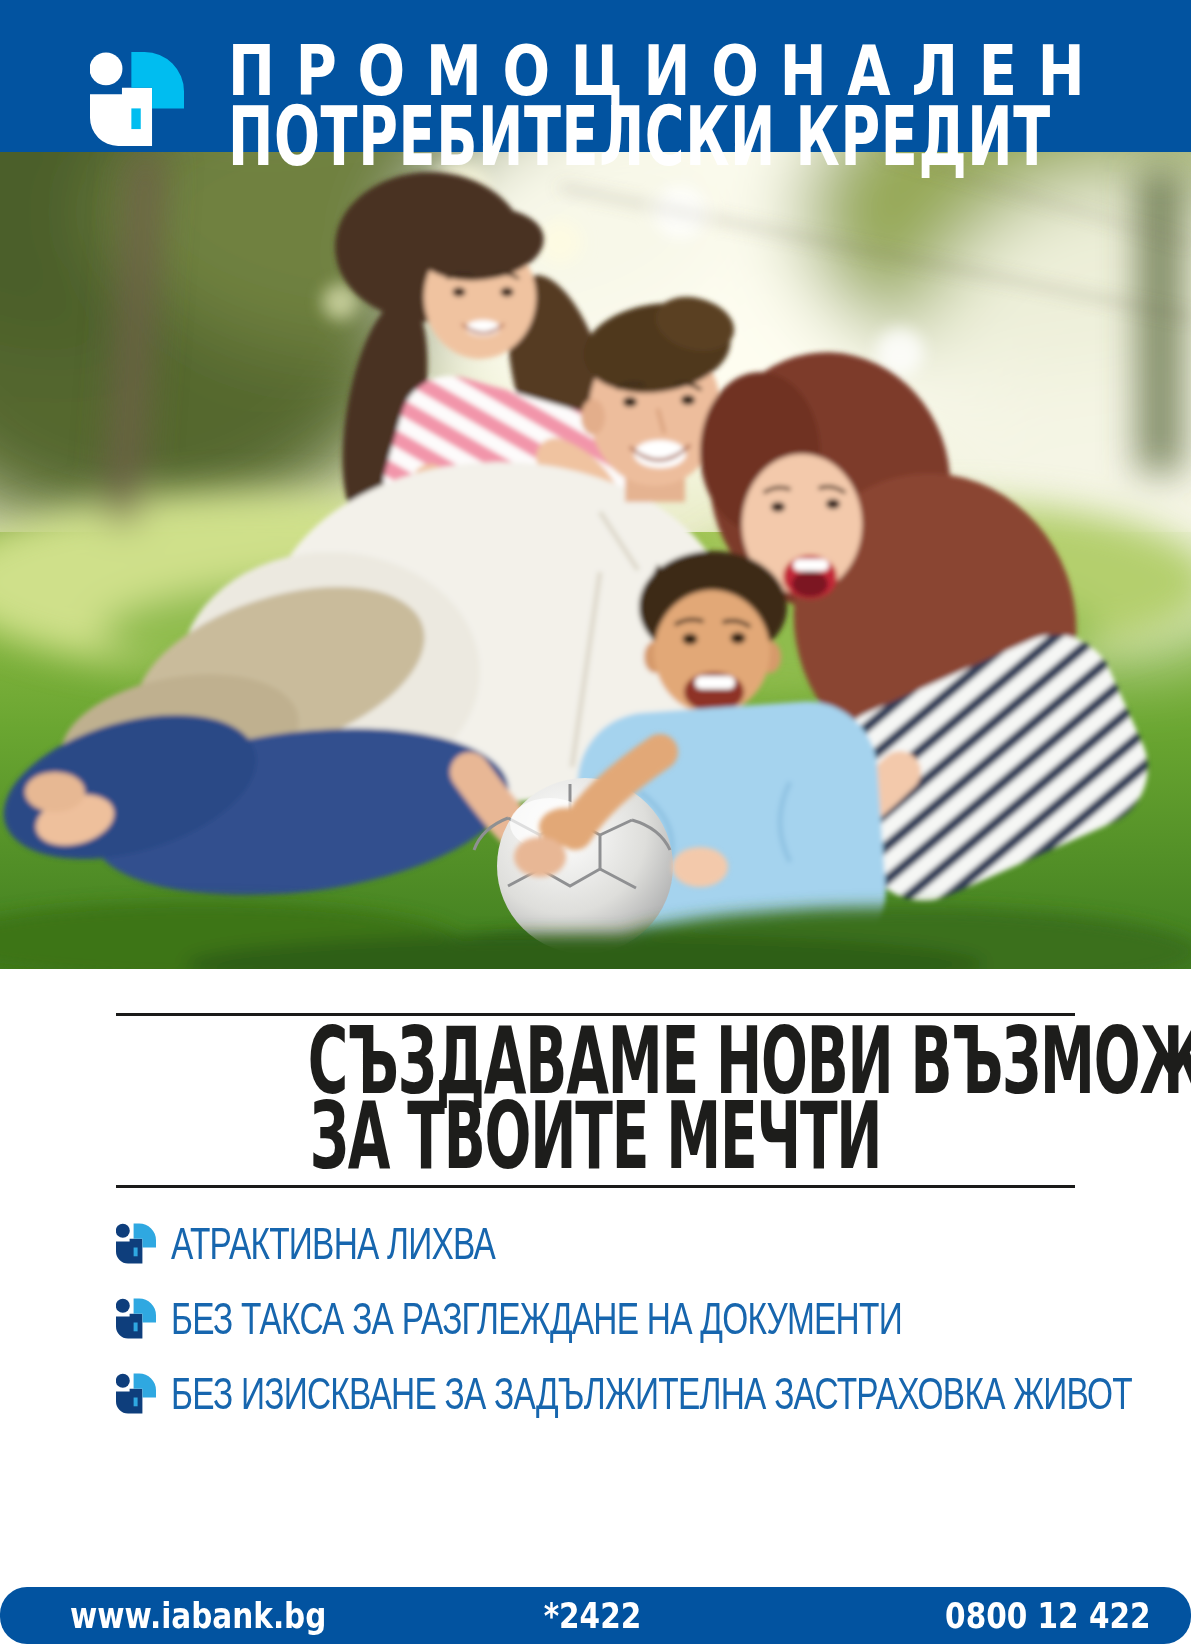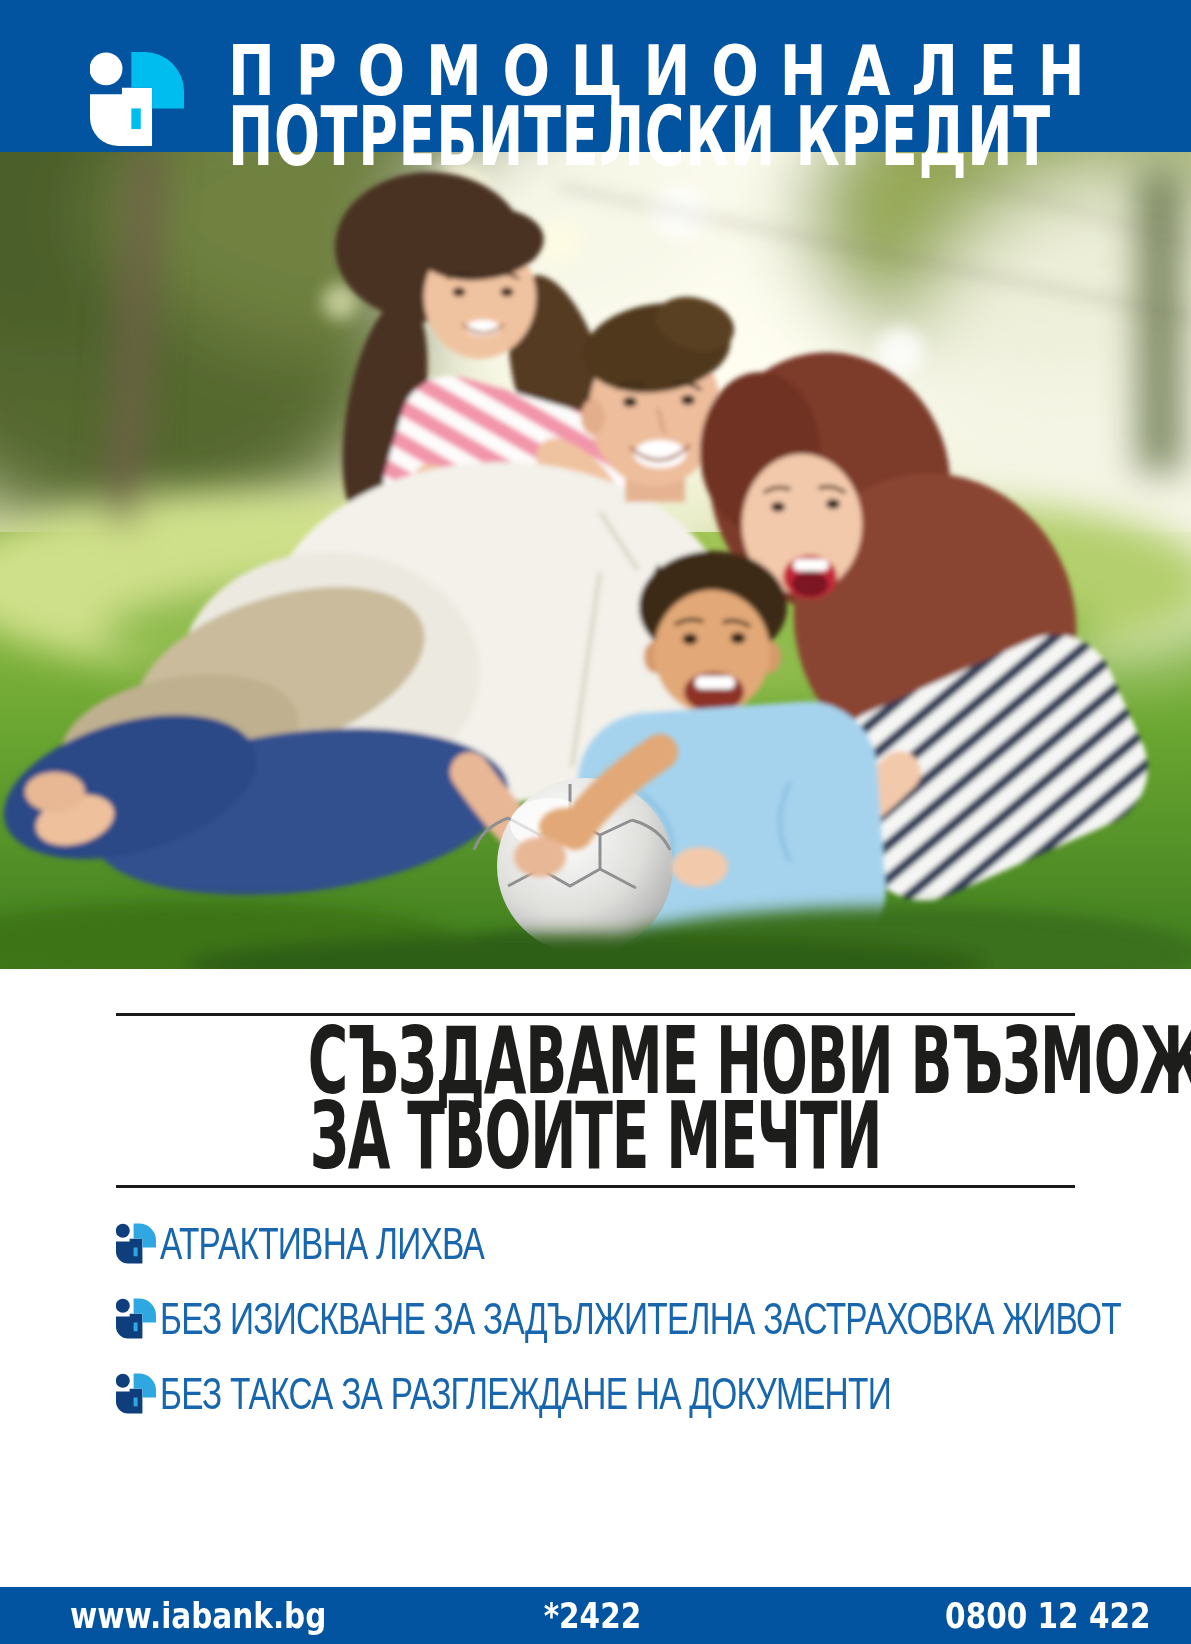--- a/index.html
+++ b/index.html
@@ -44,34 +44,34 @@
     transform:scaleX(.60);transform-origin:50% 50%;
   }
   .subtitle{
     margin-top:40px;
     font-size:46px;line-height:1;color:#2d2d2c;letter-spacing:-1px;
     font-weight:normal;
     transform:scaleX(.78);transform-origin:0 50%;
     display:inline-block;white-space:nowrap;
   }
   .benefits{list-style:none;margin:6px 0 0 0;padding:0;}
-  .benefit{display:flex;align-items:center;gap:4px;margin-top:31px;}
+  .benefit{display:flex;align-items:center;gap:15px;margin-top:31px;}
   .benefit:first-child{margin-top:34px;}
   .benefit .bicon{width:40px;height:41px;flex:0 0 auto;}
   .blabel{
     font-size:44px;line-height:1;color:#1766ae;letter-spacing:-1px;
     display:inline-block;white-space:nowrap;
     transform:scaleX(.76);transform-origin:0 50%;
   }
   
   .ftr{
     position:absolute;left:0;right:0;bottom:0;height:57px;
     background:#0253a0;color:#fff;
     display:flex;align-items:center;justify-content:space-between;
-    padding:0 40px 0 70px;box-sizing:border-box;
+    padding:0 40px 0 70px;box-sizing:border-box;border-radius:27px;
   }
   .fitem{
     font-family:"DejaVu Sans",sans-serif;font-weight:bold;font-size:36px;line-height:1;
     display:inline-block;white-space:nowrap;
     transform:scaleX(.82);transform-origin:0 50%;
   }
   .fcenter{
     position:absolute;left:50%;top:50%;
     transform:translate(-44%,-50%) scaleX(.82);
   }
@@ -272,30 +272,30 @@
         </svg>
         <span class="blabel">АТРАКТИВНА ЛИХВА</span>
       </li>
       <li class="benefit">
         <svg class="bicon" viewBox="0 0 100 100" aria-hidden="true">
           <path d="M0 45 H34 V38 H66 V100 H30 A30 30 0 0 1 0 70 Z" fill="#0e3e7c"></path>
           <circle cx="17" cy="18" r="17.5" fill="#0e3e7c"></circle>
           <path d="M44 0 H58 A42 42 0 0 1 100 42 V60 H66 V38 H44 Z" fill="#2fa8e1"></path>
           <path d="M44 60 H54 V82 H44 Z" fill="#2fa8e1"></path>
         </svg>
-        <span class="blabel">БЕЗ ИЗИСКВАНЕ ЗА ЗАДЪЛЖИТЕЛНА ЗАСТРАХОВКА ЖИВОТ</span>
+        <span class="blabel">БЕЗ ТАКСА ЗА РАЗГЛЕЖДАНЕ НА ДОКУМЕНТИ</span>
       </li>
       <li class="benefit">
         <svg class="bicon" viewBox="0 0 100 100" aria-hidden="true">
           <path d="M0 45 H34 V38 H66 V100 H30 A30 30 0 0 1 0 70 Z" fill="#0e3e7c"></path>
           <circle cx="17" cy="18" r="17.5" fill="#0e3e7c"></circle>
           <path d="M44 0 H58 A42 42 0 0 1 100 42 V60 H66 V38 H44 Z" fill="#2fa8e1"></path>
           <path d="M44 60 H54 V82 H44 Z" fill="#2fa8e1"></path>
         </svg>
-        <span class="blabel">БЕЗ ТАКСА ЗА РАЗГЛЕЖДАНЕ НА ДОКУМЕНТИ</span>
+        <span class="blabel">БЕЗ ИЗИСКВАНЕ ЗА ЗАДЪЛЖИТЕЛНА ЗАСТРАХОВКА ЖИВОТ</span>
       </li>
     </ul>
   </main>
 
   <footer class="ftr">
     <span class="fitem">www.iabank.bg</span>
     <span class="fitem fcenter">*2422</span>
     <span class="fitem" style="transform-origin:100% 50%;">0800 12 422</span>
   </footer>
 

